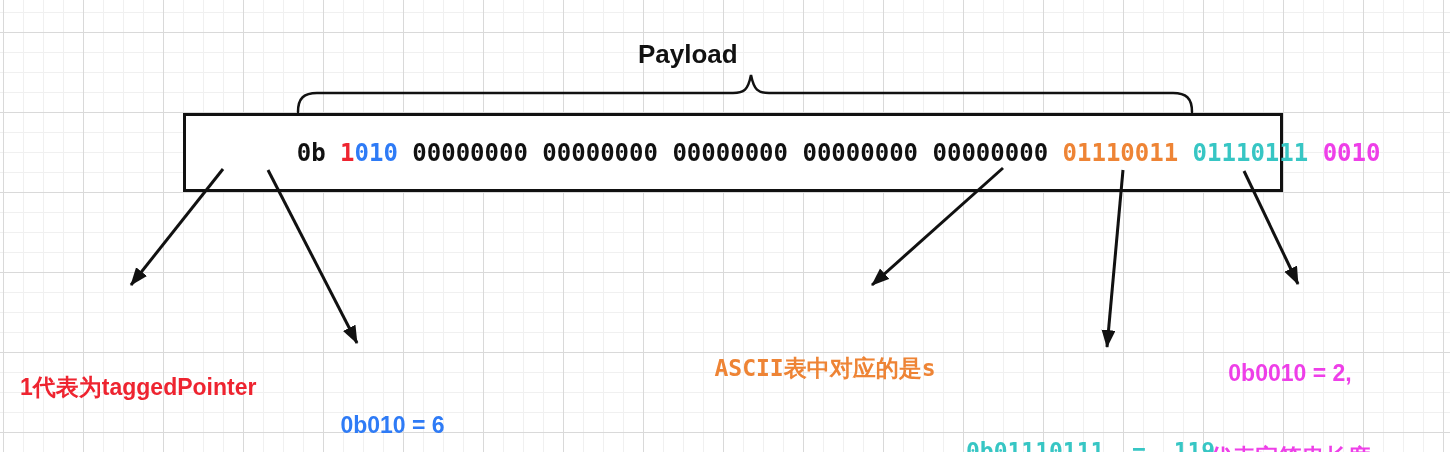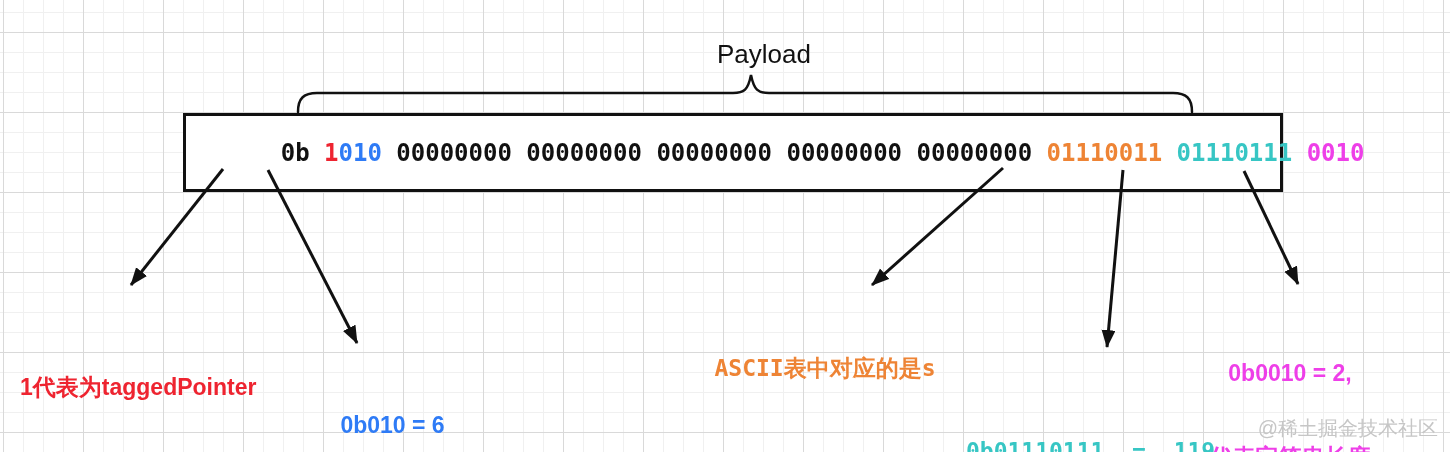--- a/index.html
+++ b/index.html
@@ -11,31 +11,30 @@
     background-image:
       linear-gradient(to right, #d9d9d9 1px, transparent 1px),
       linear-gradient(to bottom, #d9d9d9 1px, transparent 1px),
       linear-gradient(to right, #f0f0f0 1px, transparent 1px),
       linear-gradient(to bottom, #f0f0f0 1px, transparent 1px);
     background-size:80px 80px, 80px 80px, 20px 20px, 20px 20px;
     background-position:3px 0, 0 32px, 3px 0, 0 12px;
     font-family:"Liberation Sans", sans-serif;
   }
   .payload-label{
-    position:absolute; left:664px; top:39px; width:200px;
-    text-align:center;
-    font-weight:normal; font-size:26px; color:#111;
+    position:absolute; left:638px; top:39px; width:200px;
+    font-weight:bold; font-size:26px; color:#111;
   }
   .bit-box{
     position:absolute; left:183px; top:113px; width:1100px; height:79px;
     box-sizing:border-box;
     border:3px solid #111;
     background:#fff;
     display:flex; align-items:center;
-    padding-left:8px;
+    padding-left:24px;
   }
   .bit-line{
     font-family:"DejaVu Sans Mono", monospace;
     font-size:24px; font-weight:600;
     white-space:pre; letter-spacing:0;
   }
   svg.overlay{
     position:absolute; left:0; top:0; z-index:2; pointer-events:none;
   }
   .note{
@@ -103,15 +102,14 @@
   <div class="note mono note-teal" style="color: rgb(55, 198, 196);">
     <div>0b01110111  =  119,</div>
     
   </div>
 
   <div class="note note-magenta" style="color: rgb(238, 63, 232);">
     <div>0b0010 = 2,</div>
     <div>代表字符串长度</div>
   </div>
 
-  <div class="watermark">@稀土掘金技术社区</div>
 
 </div>
 
 </body></html>

